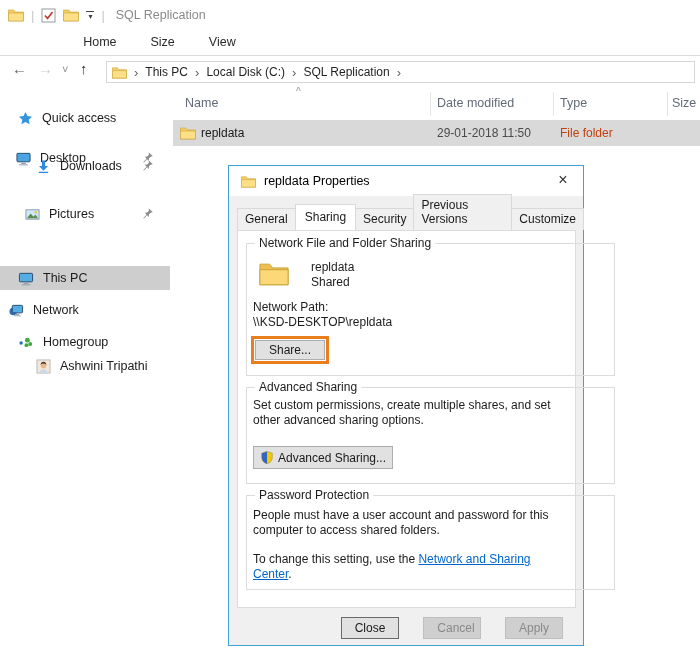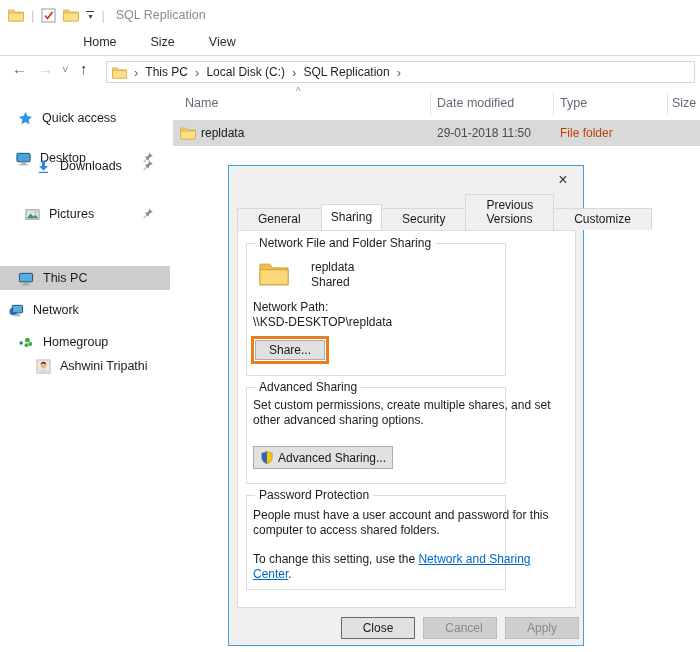--- a/index.html
+++ b/index.html
@@ -41,35 +41,35 @@
   .file-row .c-name { left:28px; color:#1a1a1a; }
   .file-row .c-date { left:264px; color:#4a4a4a; }
   .file-row .c-type { left:387px; color:#c2410c; }
   .file-row .f-icon { position:absolute; left:7px; top:6px; }
   
   .dialog { position:absolute; left:228px; top:165px; width:356px; height:481px; background:#f0f0f0; border:1px solid #42a0d8; }
   .dlg-titlebar { position:absolute; left:0; top:0; width:354px; height:30px; background:#fff; display:flex; align-items:center; padding-left:12px; gap:8px; }
   .dlg-title { font-size:12.5px; color:#000; }
   .dlg-close { position:absolute; right:6px; top:1px; width:28px; height:26px; text-align:center; line-height:26px; font-size:16px; color:#333; }
   .dlg-tabs { position:absolute; left:8px; top:42px; height:22px; display:flex; align-items:flex-end; }
-  .dtab { background:#f0f0f0; border:1px solid #d9d9d9; border-bottom:none; padding:3px 20px 4px; font-size:12px; color:#1a1a1a; margin-right:-1px; position:relative; }
+  .dtab { background:#f0f0f0; border:1px solid #d9d9d9; border-bottom:none; padding:3px 7px 4px; font-size:12px; color:#1a1a1a; margin-right:-1px; position:relative; }
   .dtab.active { background:#fff; padding:5px 9px 6px; z-index:3; border-color:#d9d9d9; }
   .dlg-page { position:absolute; left:8px; top:64px; width:339px; height:378px; background:#fff; border:1px solid #dcdcdc; z-index:2; }
-  .group { position:absolute; left:8px; width:260px; border:1px solid #dcdcdc; }
+  .group { position:absolute; left:8px; width:369px; border:1px solid #dcdcdc; }
   .group-label { position:absolute; left:8px; top:-8px; background:#fff; padding:0 4px; font-size:12px; color:#1c1c1c; white-space:nowrap; }
   .g1 { top:12px; height:133px; }
   .g2 { top:156px; height:97px; }
   .g3 { top:264px; height:95px; }
   .g-text { position:absolute; font-size:12px; color:#1c1c1c; line-height:15px; }
   .share-wrap { position:absolute; left:4px; top:92px; border:3px solid #e87e1e; padding:1px; background:#fff; }
   .btn { display:inline-block; background:#e1e1e1; border:1px solid #adadad; font-family:inherit; font-size:12px; color:#1a1a1a; text-align:center; }
   .share-btn { width:70px; height:20px; line-height:18px; }
   .adv-btn { position:absolute; left:6px; top:58px; width:140px; height:23px; display:flex; align-items:center; justify-content:center; gap:4px; }
   .link { color:#0066cc; text-decoration:underline; }
-  .dlg-footer-btn { position:absolute; top:451px; width:74px; height:22px; line-height:20px; }
+  .dlg-footer-btn { position:absolute; top:451px; width:58px; height:22px; line-height:20px; }
   .btn-close { left:112px; border-color:#6a6a6a; }
   .btn-disabled { background:#cfcfcf; border-color:#bebebe; color:#8a8a8a; }
   .btn-cancel { left:194px;padding-left:8px; }
   .btn-apply { left:276px; }
   svg { display:block; }
 </style>
 </head>
 <body>
 
 <div class="app">
@@ -252,20 +252,29 @@
           <path d="M.5 4.5h15v8H.5z" fill="#fddf87" stroke="#c9a33a" stroke-width=".6"></path>
         </svg>
     </span>
     <span class="cell c-name">repldata</span>
     <span class="cell c-date">29-01-2018 11:50</span>
     <span class="cell c-type">File folder</span>
   </div>
 
   <div class="dialog">
 
+    <div class="dlg-titlebar">
+      <span>
+        <svg width="15" height="13" viewBox="0 0 16 13">
+            <path d="M.5 1.5h5.2l1.6 2H15.5v9H.5z" fill="#f7cf5e" stroke="#c9a33a" stroke-width=".6"></path>
+            <path d="M.5 4.5h15v8H.5z" fill="#fddf87" stroke="#c9a33a" stroke-width=".6"></path>
+          </svg>
+      </span>
+      <span class="dlg-title">repldata Properties</span>
+    </div>
     <span class="dlg-close">×</span>
 
     <div class="dlg-tabs">
       <span class="dtab">General</span>
       <span class="dtab active">Sharing</span>
       <span class="dtab">Security</span>
       <span class="dtab">Previous Versions</span>
       <span class="dtab">Customize</span>
     </div>
 

